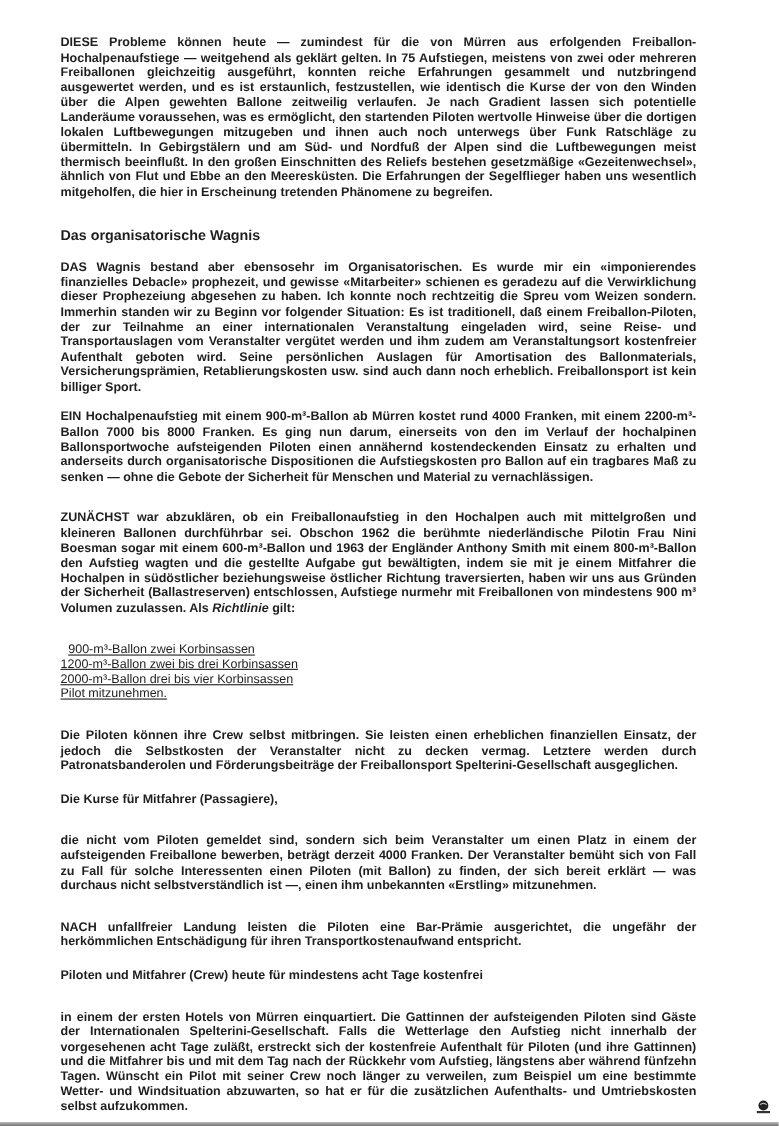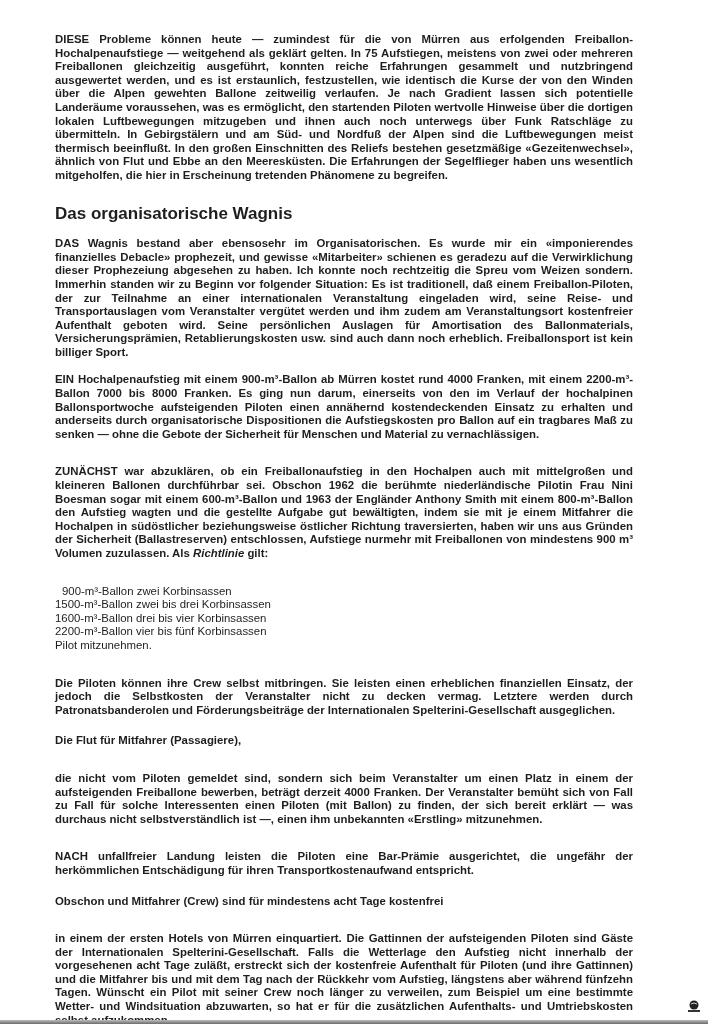--- a/index.html
+++ b/index.html
@@ -11,23 +11,23 @@
       position: relative;
     }
     .page {
       position: absolute; left: 55px; top: 33px; width: 578px;
       font-size: 11.4px; line-height: 13.6px;
     }
     .p { margin: 0; text-align: justify; text-align-last: left; font-weight: bold; }
     .gap-s { height: 14px; }
     .gap-m { height: 17px; }
     .gap-l { height: 24px; }
-    .heading { font-weight: bold; margin: 0; font-size: 17px; }
+    .heading { font-weight: bold; margin: 0; font-size: 13px; }
     .list { margin: 0; padding: 0; list-style: none; }
-    .list li { margin: 0; }
+    .list li { margin: 0; text-decoration: underline; }
     .list li.indent { padding-left: 7px; }
     .rule { border: 0; border-top: 1px solid #8a8a8a; margin: 0; }
     .footer-quote { display: flex; justify-content: flex-start; font-style: italic; font-size: 11.4px; padding-right: 2px; }
     .page-num { font-size: 11px; }
     .logo { position: absolute; left: 686px; top: 999px; width: 16px; height: 14px; }
     .edge-bottom { position: absolute; left: 0; bottom: 0; width: 708px; height: 4px; background: linear-gradient(#bdbdbd,#6a6a6a); }
   </style>
 </head>
 <body>
 
@@ -41,36 +41,35 @@
   <p class="p">DAS Wagnis bestand aber ebensosehr im Organisatorischen. Es wurde mir ein «imponierendes finanzielles Debacle» prophezeit, und gewisse «Mitarbeiter» schienen es geradezu auf die Verwirklichung dieser Prophezeiung abgesehen zu haben. Ich konnte noch rechtzeitig die Spreu vom Weizen sondern. Immerhin standen wir zu Beginn vor folgender Situation: Es ist traditionell, daß einem Freiballon-Piloten, der zur Teilnahme an einer internationalen Veranstaltung eingeladen wird, seine Reise- und Transportauslagen vom Veranstalter vergütet werden und ihm zudem am Veranstaltungsort kostenfreier Aufenthalt geboten wird. Seine persönlichen Auslagen für Amortisation des Ballonmaterials, Versicherungsprämien, Retablierungskosten usw. sind auch dann noch erheblich. Freiballonsport ist kein billiger Sport.</p>
   <div class="gap-s"></div>
   <p class="p">EIN Hochalpenaufstieg mit einem 900-m³-Ballon ab Mürren kostet rund 4000 Franken, mit einem 2200-m³-Ballon 7000 bis 8000 Franken. Es ging nun darum, einerseits von den im Verlauf der hochalpinen Ballonsportwoche aufsteigenden Piloten einen annähernd kostendeckenden Einsatz zu erhalten und anderseits durch organisatorische Dispositionen die Aufstiegskosten pro Ballon auf ein tragbares Maß zu senken — ohne die Gebote der Sicherheit für Menschen und Material zu vernachlässigen.</p>
   <div class="gap-l"></div>
 
   <p class="p"><span>ZUNÄCHST war abzuklären, ob ein Freiballonaufstieg in den Hochalpen auch mit mittelgroßen und kleineren Ballonen durchführbar sei. Obschon 1962 die berühmte niederländische Pilotin Frau Nini Boesman sogar mit einem 600-m³-Ballon und 1963 der Engländer Anthony Smith mit einem 800-m³-Ballon den Aufstieg wagten und die gestellte Aufgabe gut bewältigten, indem sie mit je einem Mitfahrer die Hochalpen in südöstlicher beziehungsweise östlicher Richtung traversierten, haben wir uns aus Gründen der Sicherheit (Ballastreserven) entschlossen, Aufstiege nurmehr mit Freiballonen von mindestens 900 m³ Volumen zuzulassen. Als </span><i>Richtlinie</i><span> gilt:</span></p>
   <div class="gap-l"></div>
 
   <ul class="list">
     <li class="indent">900-m³-Ballon zwei Korbinsassen</li>
-    <li>1500-m³-Ballon zwei bis drei Korbinsassen</li>
-    <li>1600-m³-Ballon drei bis vier Korbinsassen</li>
-    <li>2200-m³-Ballon vier bis fünf Korbinsassen</li>
+    <li>1200-m³-Ballon zwei bis drei Korbinsassen</li>
+    <li>2000-m³-Ballon drei bis vier Korbinsassen</li>
     <li>Pilot mitzunehmen.</li>
   </ul>
   <div class="gap-l"></div>
 
-  <p class="p">Die Piloten können ihre Crew selbst mitbringen. Sie leisten einen erheblichen finanziellen Einsatz, der jedoch die Selbstkosten der Veranstalter nicht zu decken vermag. Letztere werden durch Patronatsbanderolen und Förderungsbeiträge der Internationalen Spelterini-Gesellschaft ausgeglichen.</p>
+  <p class="p">Die Piloten können ihre Crew selbst mitbringen. Sie leisten einen erheblichen finanziellen Einsatz, der jedoch die Selbstkosten der Veranstalter nicht zu decken vermag. Letztere werden durch Patronatsbanderolen und Förderungsbeiträge der Freiballonsport Spelterini-Gesellschaft ausgeglichen.</p>
   <div class="gap-m"></div>
-  <p class="p">Die Flut für Mitfahrer (Passagiere),</p>
+  <p class="p">Die Kurse für Mitfahrer (Passagiere),</p>
   <div class="gap-l"></div>
   <p class="p">die nicht vom Piloten gemeldet sind, sondern sich beim Veranstalter um einen Platz in einem der aufsteigenden Freiballone bewerben, beträgt derzeit 4000 Franken. Der Veranstalter bemüht sich von Fall zu Fall für solche Interessenten einen Piloten (mit Ballon) zu finden, der sich bereit erklärt — was durchaus nicht selbstverständlich ist —, einen ihm unbekannten «Erstling» mitzunehmen.</p>
   <div class="gap-l"></div>
   <p class="p">NACH unfallfreier Landung leisten die Piloten eine Bar-Prämie ausgerichtet, die ungefähr der herkömmlichen Entschädigung für ihren Transportkostenaufwand entspricht.</p>
   <div class="gap-m"></div>
-  <p class="p">Obschon und Mitfahrer (Crew) sind für  mindestens acht Tage kostenfrei</p>
+  <p class="p">Piloten und Mitfahrer (Crew) heute für  mindestens acht Tage kostenfrei</p>
   <div class="gap-l"></div>
   <p class="p">in einem der ersten Hotels von Mürren einquartiert. Die Gattinnen der aufsteigenden Piloten sind Gäste der Internationalen Spelterini-Gesellschaft. Falls die Wetterlage den Aufstieg nicht innerhalb der vorgesehenen acht Tage zuläßt, erstreckt sich der kostenfreie Aufenthalt für Piloten (und ihre Gattinnen) und die Mitfahrer bis und mit dem Tag nach der Rückkehr vom Aufstieg, längstens aber während fünfzehn Tagen. Wünscht ein Pilot mit seiner Crew noch länger zu verweilen, zum Beispiel um eine bestimmte Wetter- und Windsituation abzuwarten, so hat er für die zusätzlichen Aufenthalts- und Umtriebskosten selbst aufzukommen.</p>
 
   <div style="height:12px"></div>
   <hr class="rule">
   <div style="height:10px"></div>
   <div class="footer-quote">
     <span>«Jeder Schweizer Ballonpilot hat einen Wunsch: Alpentraversierung!»</span>
     <span>Prof. Auguste Richtung</span>
   </div>

